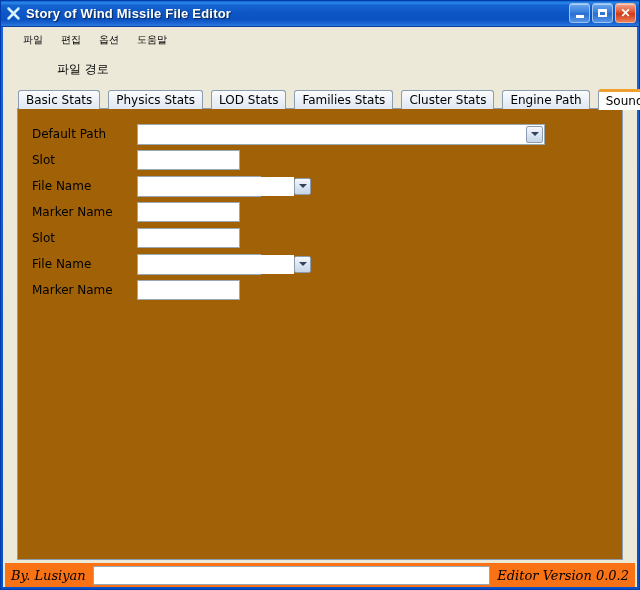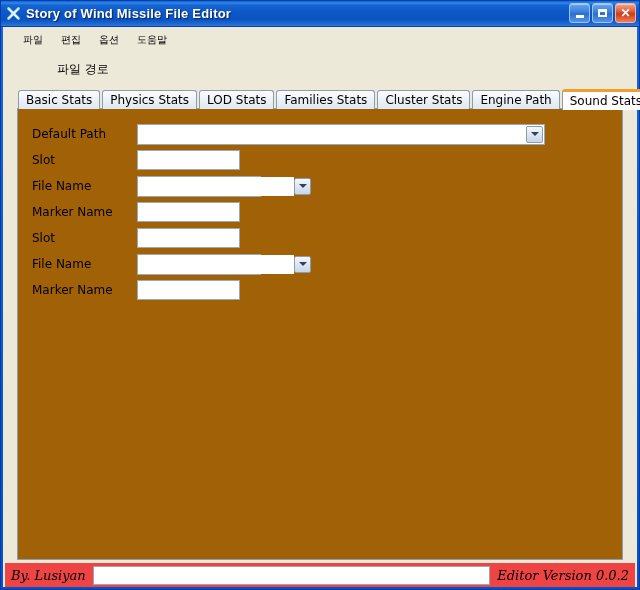--- a/index.html
+++ b/index.html
@@ -135,21 +135,21 @@
     display: flex;
     align-items: flex-end;
     height: 21px;
     flex: 0 0 21px;
     position: relative;
     z-index: 3;
     padding-left: 1px;
   }
   .tab {
     height: 19px;
-    margin-right: 2px;
+    margin-right: 8px;
     padding: 0 7px;
     font-size: 12px;
     color: #000;
     display: flex; align-items: center;
     background: linear-gradient(to bottom, #fcfcfe 0%, #eef2f8 45%, #dfe7f2 100%);
     border: 1px solid #8d9db1;
     border-bottom: none;
     border-radius: 3px 3px 0 0;
     cursor: default;
     white-space: nowrap;
@@ -232,21 +232,21 @@
   }
   .w-default { width: 408px; }
   .w-slot    { width: 103px; }
   .w-file    { width: 124px; }
   .w-marker  { width: 103px; }
 
   
   #statusbar {
     flex: 0 0 24px; height: 24px;
     margin: 3px 2px 0 2px;
-    background: #ef4444;
+    background: #f97316;
     display: flex; align-items: center;
     padding: 0 4px;
     gap: 5px;
   }
   .status-script {
     font-family: "DejaVu Serif", "Liberation Serif", serif;
     font-style: italic;
     font-size: 13px;
     color: #000;
     white-space: nowrap;

